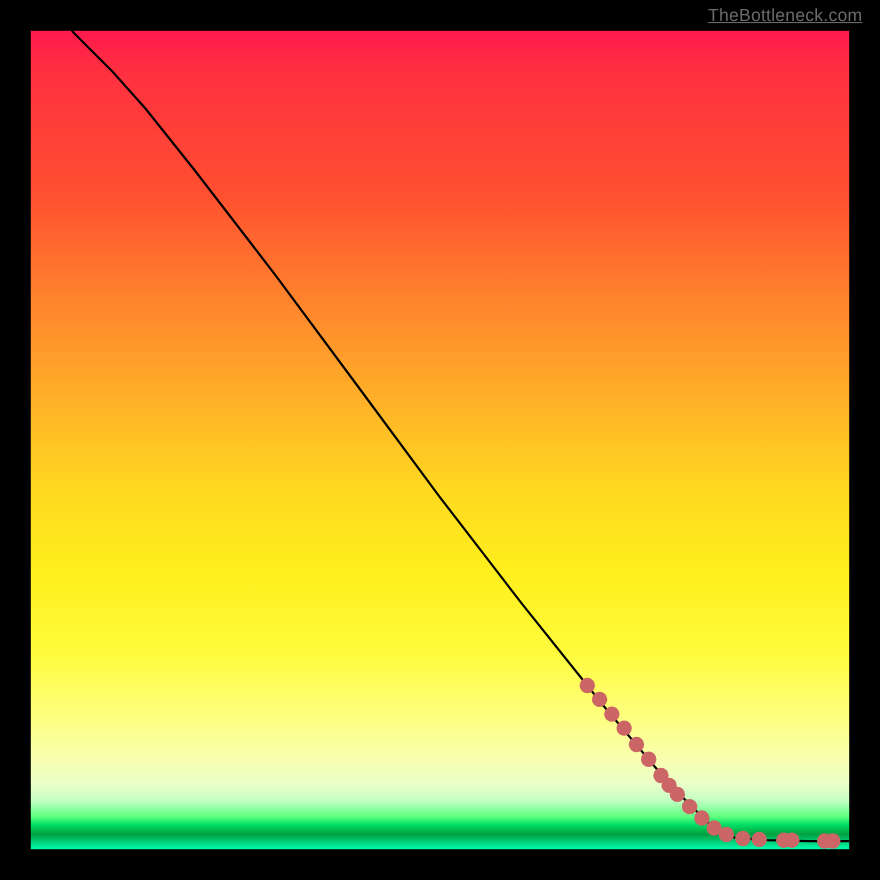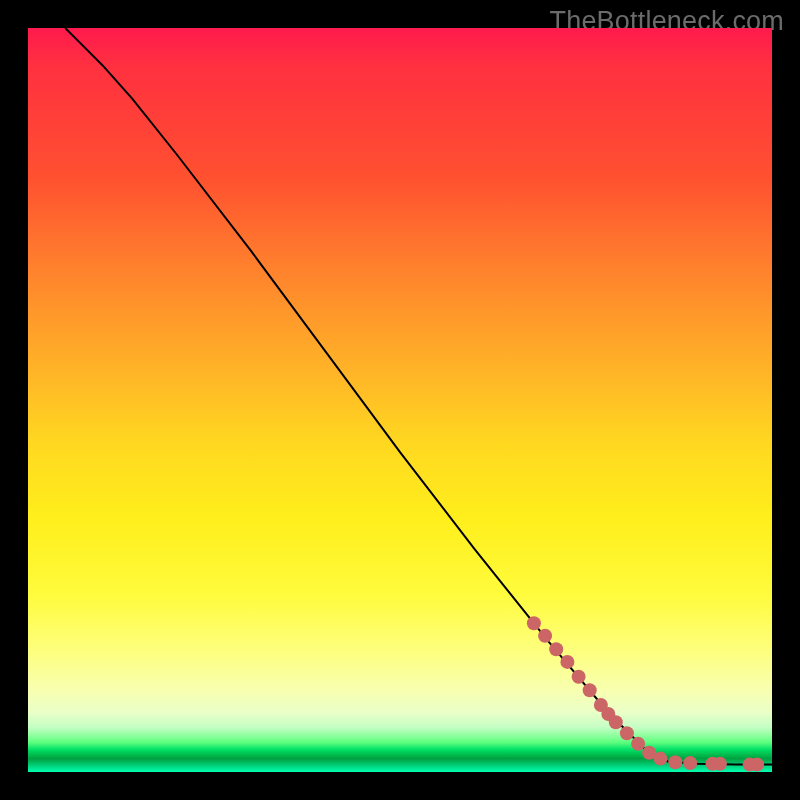--- a/index.html
+++ b/index.html
@@ -43,24 +43,25 @@
       #00c050 97.6%,
       #00a040 98.2%,
       #00ffb0 100%
     );
   }
   .watermark {
     position: absolute;
     top: 6px;
     right: 16px;
     color: #6b6b6b;
-    font-size: 27px;
+    font-size: 16px;
     font-weight: 500;
     letter-spacing: 0.2px;
     user-select: none;
+    text-decoration: underline;
   }
   svg.curve {
     position: absolute;
     left: 0;
     top: 0;
     width: 744px;
     height: 744px;
     overflow: visible;
   }
 </style>

